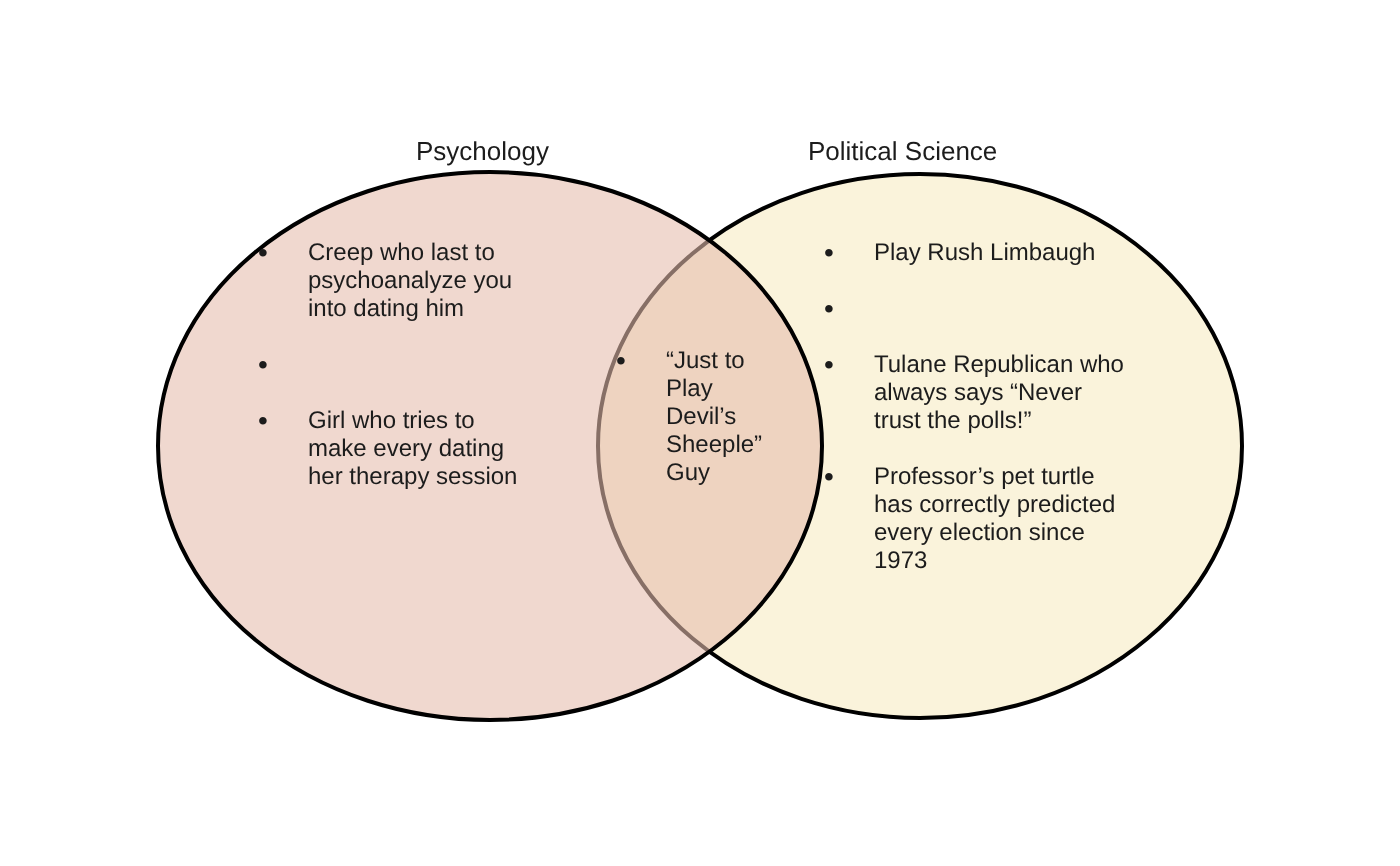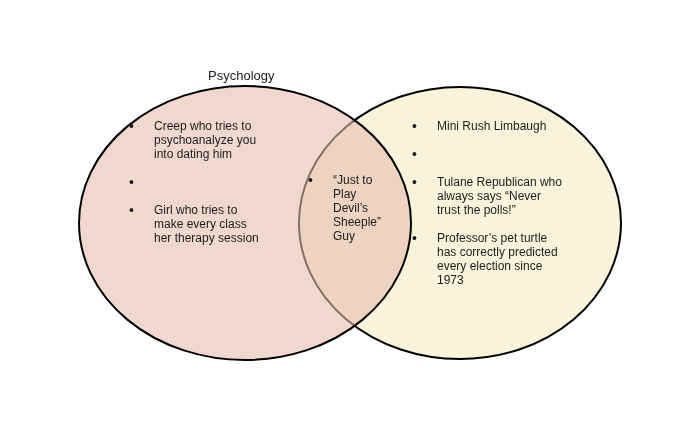--- a/index.html
+++ b/index.html
@@ -48,54 +48,55 @@
 
 <div class="stage">
 
   <svg class="venn-svg" width="700" height="433" viewBox="0 0 700 433">
     <ellipse class="circle" cx="460" cy="223" rx="161" ry="136" fill="#faf3db"></ellipse>
     <ellipse class="circle" cx="245" cy="223" rx="166" ry="137" fill="rgba(230,189,174,0.59)"></ellipse>
   </svg>
 
   <div class="circle-title title-psych">Psychology</div>
 
+  <div class="circle-title title-polisci">Political Science</div>
 
   <div class="list list-left">
     <div class="item">
       <span class="bullet">•</span>
-      <span class="item-text">Creep who tries to
+      <span class="item-text">Creep who last to
 psychoanalyze you
 into dating him</span>
     </div>
     <div class="item">
       <span class="bullet">•</span>
     </div>
     <div class="item">
       <span class="bullet">•</span>
       <span class="item-text">Girl who tries to
-make every class
+make every dating
 her therapy session</span>
     </div>
   </div>
 
   <div class="list list-middle">
     <div class="item">
       <span class="bullet">•</span>
       <span class="item-text">“Just to
 Play
 Devil’s
 Sheeple”
 Guy</span>
     </div>
   </div>
 
   <div class="list list-right">
     <div class="item">
       <span class="bullet">•</span>
-      <span class="item-text">Mini Rush Limbaugh</span>
+      <span class="item-text">Play Rush Limbaugh</span>
     </div>
     <div class="item">
       <span class="bullet">•</span>
     </div>
     <div class="item">
       <span class="bullet">•</span>
       <span class="item-text">Tulane Republican who
 always says “Never
 trust the polls!”</span>
     </div>

